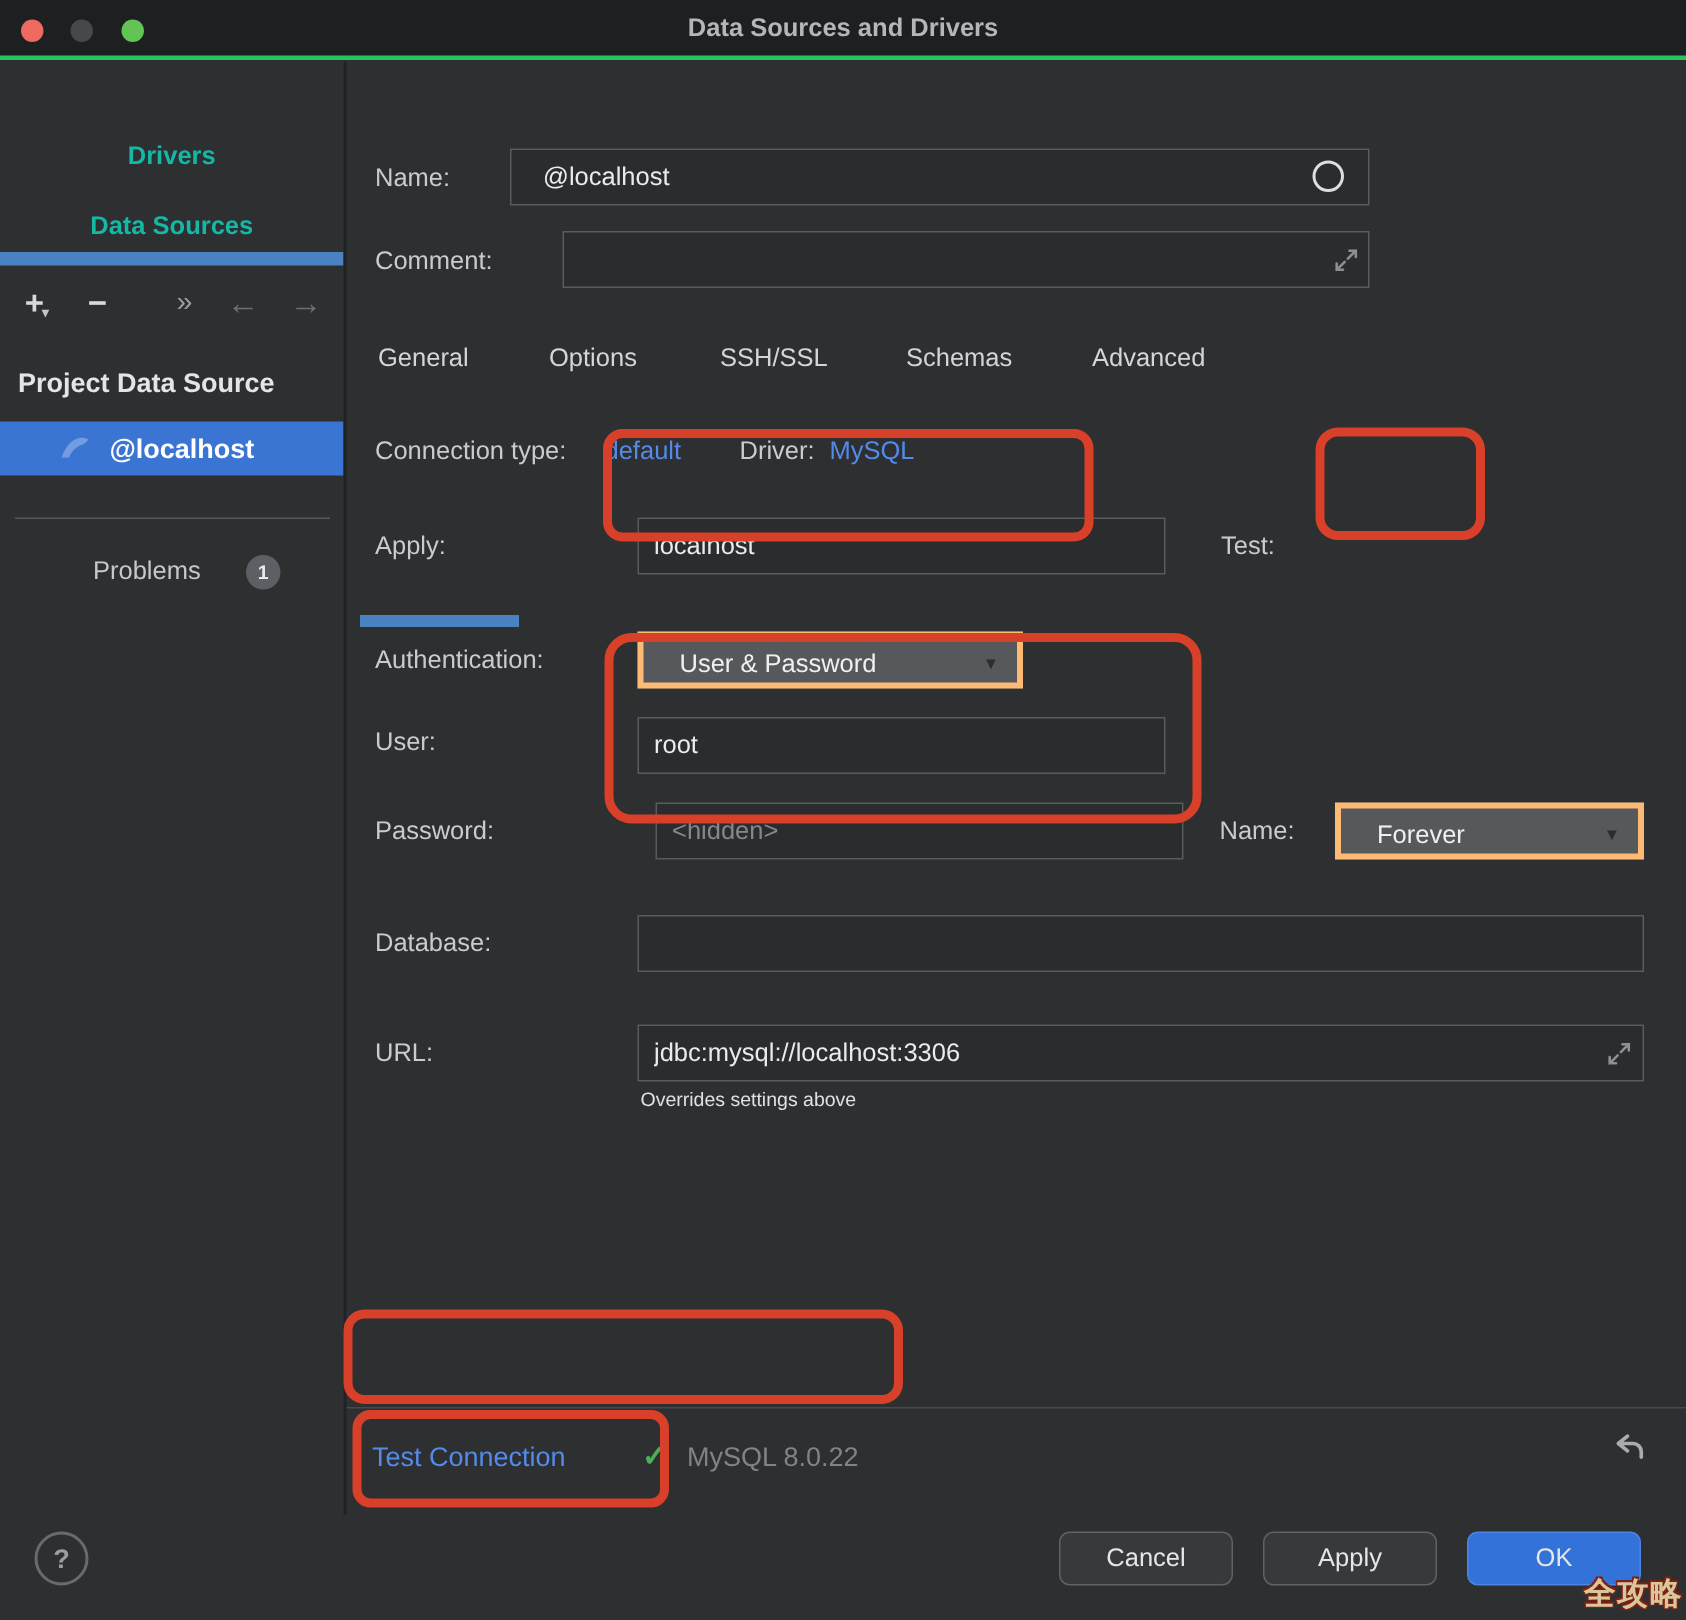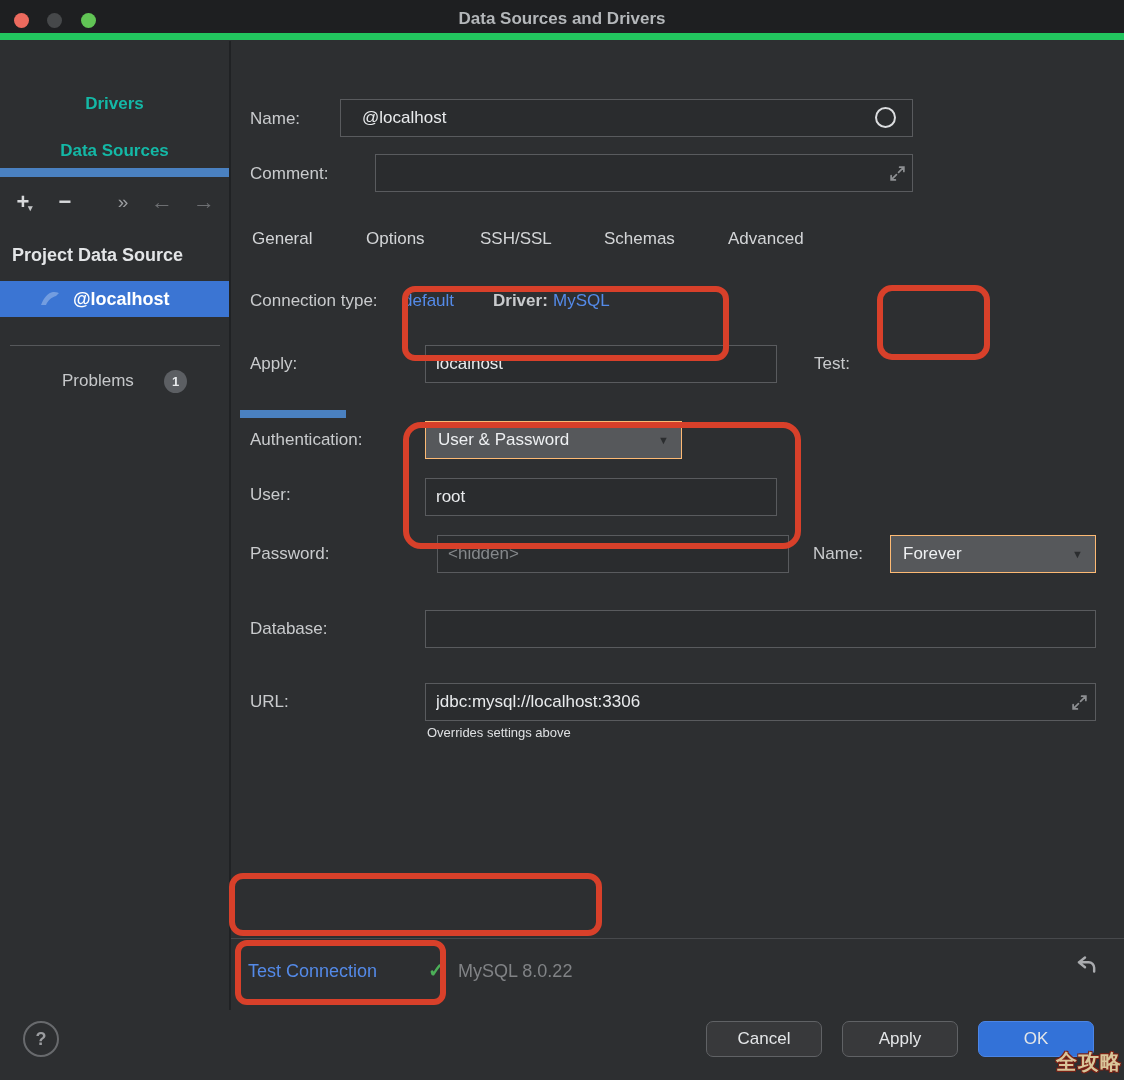--- a/index.html
+++ b/index.html
@@ -1,20 +1,20 @@
 <!DOCTYPE html>
 <html><head>
 <meta charset="utf-8">
 <style>
   * { margin:0; padding:0; box-sizing:border-box; }
   html,body { width:1124px; height:1080px; background:#1a1b1d; font-family:"Liberation Sans", sans-serif; overflow:hidden; }
   .window { position:relative; width:1124px; height:1080px; background:#2d2f31; }
 
   
-  .titlebar { position:absolute; left:0; top:0; width:1124px; height:40px; background:#1e1f21; border-bottom:7px solid #22c55e; }
+  .titlebar { position:absolute; left:0; top:0; width:1124px; height:40px; background:#1e1f21; border-bottom:3px solid #22c55e; }
   .tl { position:absolute; top:13px; width:15px; height:15px; border-radius:50%; }
   .tl.red { left:14px; background:#ec6a5e; }
   .tl.gray { left:47px; background:#46484a; }
   .tl.green { left:81px; background:#61c455; }
   .title-text { position:absolute; left:0; right:0; top:9px; text-align:center; color:#b4b7ba; font-size:17px; font-weight:bold; }
 
   
   .sidebar { position:absolute; left:0; top:41px; width:229px; height:1039px; background:#2d2f31; }
   .v-divider { position:absolute; left:229px; top:41px; width:2px; height:969px; background:#202224; }
   .side-tab { width:229px; text-align:center; color:#14b8a6; font-weight:bold; font-size:17px; position:absolute; cursor:default; }
@@ -53,30 +53,30 @@
   .expand-ico.comment { left:658px; top:124px; }
   .expand-ico.url { left:840px; top:653px; }
 
   .tabs { position:absolute; left:0; top:188px; height:34px; width:893px; }
   .tab { position:absolute; top:0; color:#d3d5d7; font-size:17px; cursor:default; }
   .tab.g { left:21px; } .tab.o { left:135px; } .tab.s { left:249px; } .tab.c { left:373px; } .tab.a { left:497px; }
   .tab-underline { position:absolute; left:9px; top:181px; width:106px; height:8px; background:#4a81c1; }
   .ct-label { left:19px; top:250px; }
   .link { color:#548ae8; cursor:pointer; }
   .ct-value { position:absolute; left:172px; top:250px; font-size:17px; }
-  .drv-label { left:262px; top:250px;font-weight:bold; }
+  .drv-label { left:262px; top:250px; }
   .drv-value { position:absolute; left:322px; top:250px; font-size:17px; }
 
   .host-label { left:19px; top:313px; }
   .host-input { left:194px; top:304px; width:352px; }
   .port-label { left:583px; top:313px; }
   .port-input { left:657px; top:304px; width:207px; }
 
   .auth-label { left:19px; top:389px; }
-  .dropdown { position:absolute; background:#56585b; border:1px solid #fdba74; color:#eef0f2; font-size:17px; height:38px; line-height:36px; padding-left:12px; }
+  .dropdown { position:absolute; background:#56585b; border:4px solid #fdba74; color:#eef0f2; font-size:17px; height:38px; line-height:36px; padding-left:24px; }
   .auth-dd { left:194px; top:380px; width:257px; }
   .dd-arrow { position:absolute; right:12px; top:0; color:#2b2d2f; font-size:11px; }
   .user-label { left:19px; top:444px; }
   .user-input { left:194px; top:437px; width:352px; }
   .pwd-label { left:19px; top:503px; }
   .pwd-input { left:206px; top:494px; width:352px; }
   .save-label { left:582px; top:503px; }
   .save-dd { left:659px; top:494px; width:206px; }
 
   .db-label { left:19px; top:578px; }

